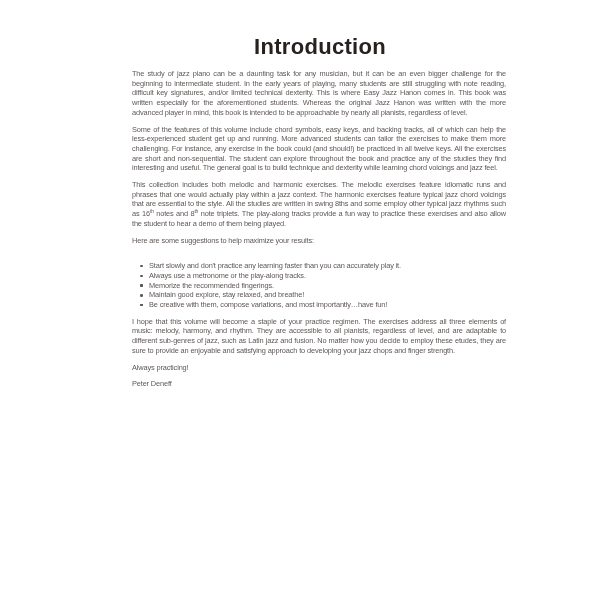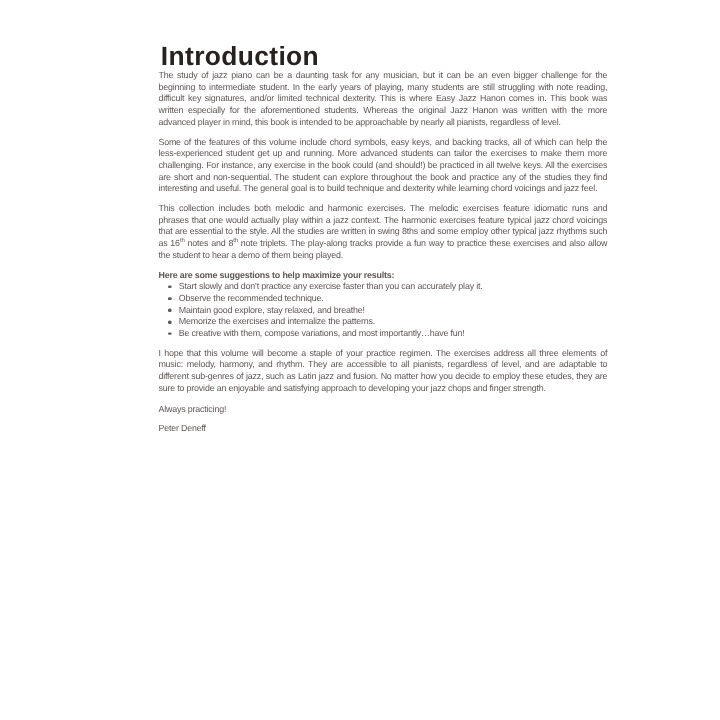--- a/index.html
+++ b/index.html
@@ -20,36 +20,36 @@
     top: 36px;
     width: 374px;
   }
   .page-title {
     font-family: "Liberation Sans", sans-serif;
     font-weight: bold;
     font-size: 22px;
     line-height: 22px;
     letter-spacing: 0.3px;
     color: #272120;
-    margin: 0 0 0 2px;
+    margin: 0 0 11px 2px;
+    text-align: center;
   }
   .body-text,
   .bullet-list li {
     font-size: 7.4px;
     line-height: 9.7px;
     letter-spacing: -0.02em;
     color: #5e5856;
   }
   p.body-text {
     margin: 0 0 7px 0;
     text-align: justify;
   }
   p.no-gap {
-    margin-bottom: 0;
-    font-weight: bold;
+    margin-bottom: 16px;
   }
   .italic { }
   .sup {
     font-size: 5px;
     vertical-align: super;
     line-height: 0;
   }
   ul.bullet-list {
     list-style: none;
     margin: 0 0 7px 0;
@@ -81,25 +81,26 @@
 
   <p class="body-text"><span>The study of jazz piano can be a daunting task for any musician, but it can be an even bigger challenge for the beginning to intermediate student. In the early years of playing, many students are still struggling with note reading, difficult key signatures, and/or limited technical dexterity. This is where </span><span class="italic">Easy Jazz Hanon</span><span> comes in. This book was written especially for the aforementioned students. Whereas the original </span><span class="italic">Jazz Hanon</span><span> was written with the more advanced player in mind, this book is intended to be approachable by nearly all pianists, regardless of level.</span></p>
 
   <p class="body-text">Some of the features of this volume include chord symbols, easy keys, and backing tracks, all of which can help the less-experienced student get up and running. More advanced students can tailor the exercises to make them more challenging. For instance, any exercise in the book could (and should!) be practiced in all twelve keys. All the exercises are short and non-sequential. The student can explore throughout the book and practice any of the studies they find interesting and useful. The general goal is to build technique and dexterity while learning chord voicings and jazz feel.</p>
 
   <p class="body-text"><span>This collection includes both melodic and harmonic exercises. The melodic exercises feature idiomatic runs and phrases that one would actually play within a jazz context. The harmonic exercises feature typical jazz chord voicings that are essential to the style. All the studies are written in swing 8ths and some employ other typical jazz rhythms such as 16</span><span class="sup">th</span><span> notes and 8</span><span class="sup">th</span><span> note triplets. The play-along tracks provide a fun way to practice these exercises and also allow the student to hear a demo of them being played.</span></p>
 
   <p class="body-text no-gap">Here are some suggestions to help maximize your results:</p>
 
   <ul class="bullet-list">
-    <li><span class="bullet-dot"></span><span>Start slowly and don't practice any exercise faster than you can accurately play it.</span></li>
+    <li><span class="bullet-dot"></span><span>Start slowly and don't practice any learning faster than you can accurately play it.</span></li>
+    <li><span class="bullet-dot"></span><span>Always use a metronome or the play-along tracks.</span></li>
     <li><span class="bullet-dot"></span></li>
-    <li><span class="bullet-dot"></span><span>Observe the recommended technique.</span></li>
+    <li><span class="bullet-dot"></span><span>Memorize the recommended fingerings.</span></li>
     <li><span class="bullet-dot"></span><span>Maintain good explore, stay relaxed, and breathe!</span></li>
-    <li><span class="bullet-dot"></span><span>Memorize the exercises and internalize the patterns.</span></li>
+    <li><span class="bullet-dot"></span></li>
     <li><span class="bullet-dot"></span><span>Be creative with them, compose variations, and most importantly…have fun!</span></li>
   </ul>
 
   <p class="body-text">I hope that this volume will become a staple of your practice regimen. The exercises address all three elements of music: melody, harmony, and rhythm. They are accessible to all pianists, regardless of level, and are adaptable to different sub-genres of jazz, such as Latin jazz and fusion. No matter how you decide to employ these etudes, they are sure to provide an enjoyable and satisfying approach to developing your jazz chops and finger strength.</p>
 
   <p class="body-text closing">Always practicing!</p>
 
   <p class="body-text signature">Peter Deneff</p>
 
 </div>

